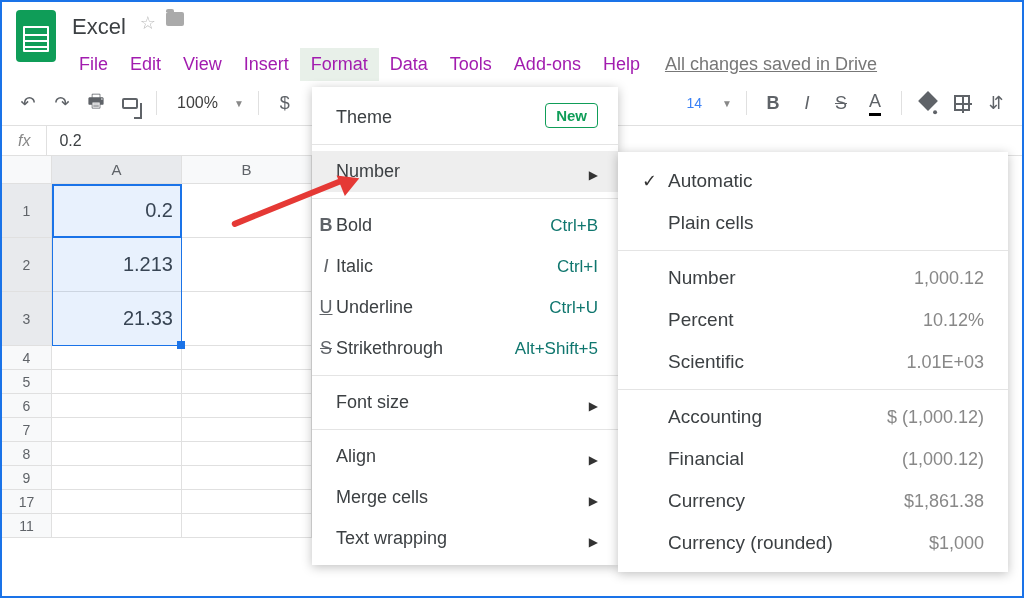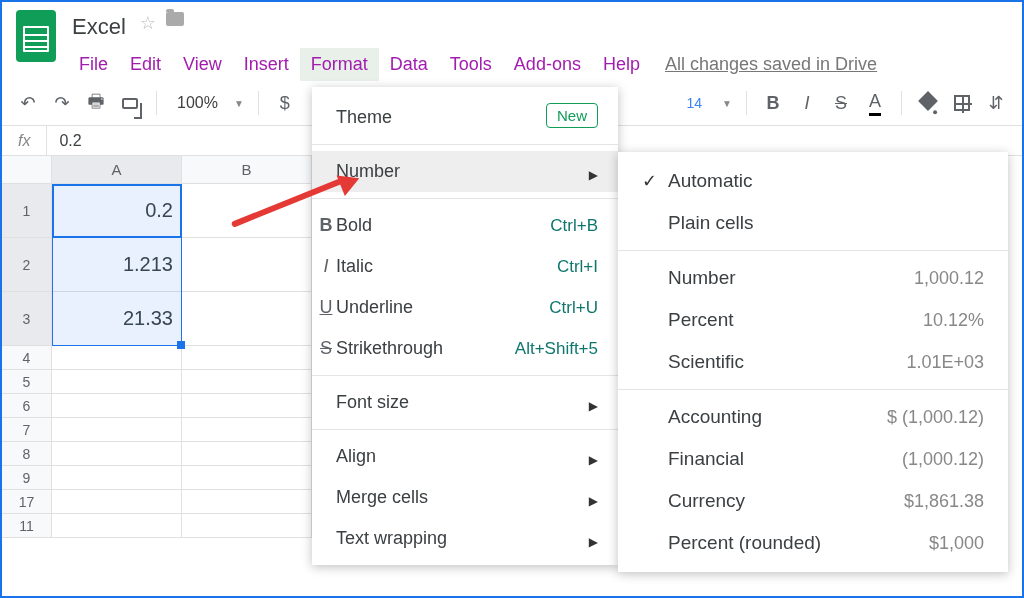--- a/index.html
+++ b/index.html
@@ -49,21 +49,21 @@
 .sel-range{position:absolute;left:0;top:0;width:130px;height:162px;background:rgba(26,115,232,.1);border:1px solid #1a73e8;pointer-events:none}
 .sel-active{position:absolute;left:0;top:0;width:130px;height:54px;border:2px solid #1a73e8;pointer-events:none}
 .sel-handle{position:absolute;left:125px;top:157px;width:8px;height:8px;background:#1a73e8;pointer-events:none}
 .dropdown{position:absolute;left:310px;top:85px;width:306px;background:#fff;box-shadow:0 2px 10px rgba(0,0,0,.25);padding:6px 0;z-index:10}
 .ditem{display:flex;align-items:flex-end;padding:10px 20px 10px 4px;font-size:18px;color:#3c4043;}
 .ditem.hover{background:#eee}
 .ditem .dicon{width:20px;text-align:center;color:#5f6368;font-size:18px}
 .ditem .dlabel{flex:1}
 .ditem .dshort{color:#0f766e;font-size:17px}
 .ditem .darrow{color:#333;font-size:12px}
-.dbadge{border:1.5px solid #0f9d58;color:#0f9d58;font-size:15px;font-weight:normal;padding:3px 10px;border-radius:4px}
+.dbadge{border:1.5px solid #0f9d58;color:#0f9d58;font-size:15px;font-weight:bold;padding:3px 10px;border-radius:4px}
 .dsep{height:1px;background:#e4e4e4;margin:6px 0}
 .submenu{position:absolute;left:616px;top:150px;width:390px;background:#fff;box-shadow:0 2px 10px rgba(0,0,0,.25);padding:8px 0;z-index:11}
 .sitem{display:flex;align-items:center;padding:10px 24px;font-size:19px;color:#3c4043}
 .sitem .scheck{width:26px;color:#333;font-size:18px}
 .sitem .slabel{flex:1}
 .sitem .sexample{color:#888;font-size:18px}
 .arrow{position:absolute;left:230px;top:160px;z-index:20;pointer-events:none}
 .arrow-line{position:absolute;width:120px;height:6px;background:#e53935;transform:rotate(-22deg);transform-origin:left center;left:0;top:60px;border-radius:3px}
 .arrow-head{position:absolute;left:108px;top:9px;width:0;height:0;border-left:20px solid #e53935;border-top:11px solid transparent;border-bottom:11px solid transparent;transform:rotate(-22deg)}
 .paintroller{display:inline-block;width:16px;height:11px;border:2px solid #5f6368;border-radius:2px;position:relative}
@@ -302,21 +302,21 @@
       <span class="slabel">Financial</span>
     <span class="sexample">(1,000.12)</span>
   </div>
   <div class="sitem">
     <span class="scheck"></span>
       <span class="slabel">Currency</span>
     <span class="sexample">$1,861.38</span>
   </div>
   <div class="sitem">
     <span class="scheck"></span>
-      <span class="slabel">Percent (rounded)</span>
+      <span class="slabel">Currency (rounded)</span>
     <span class="sexample">$1,000</span>
   </div>
 </div>
 
 <div class="arrow">
   <div class="arrow-line"></div>
   <div class="arrow-head"></div>
 </div>
 
 </body></html>

